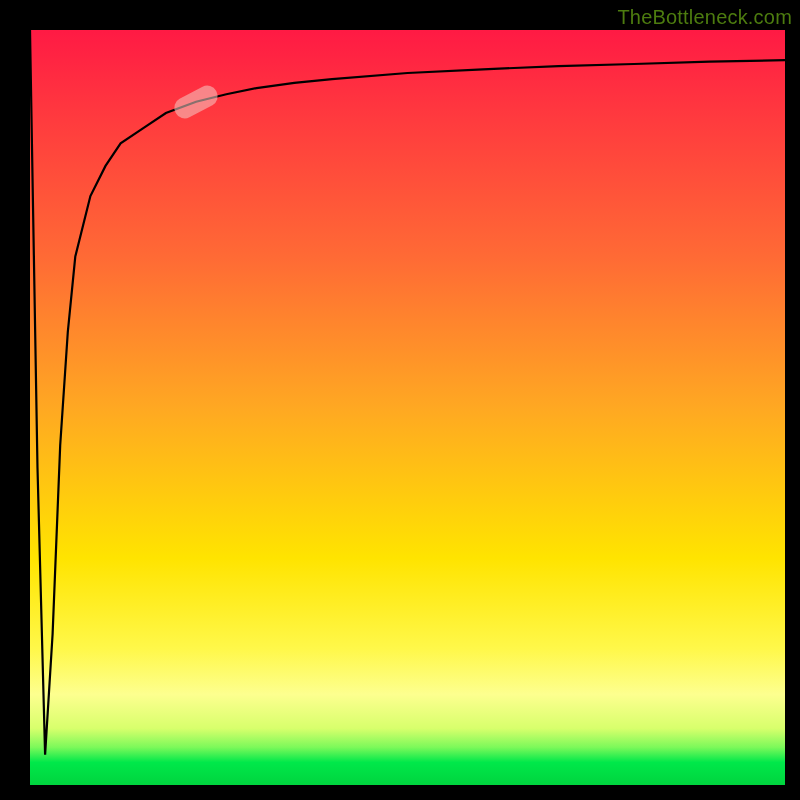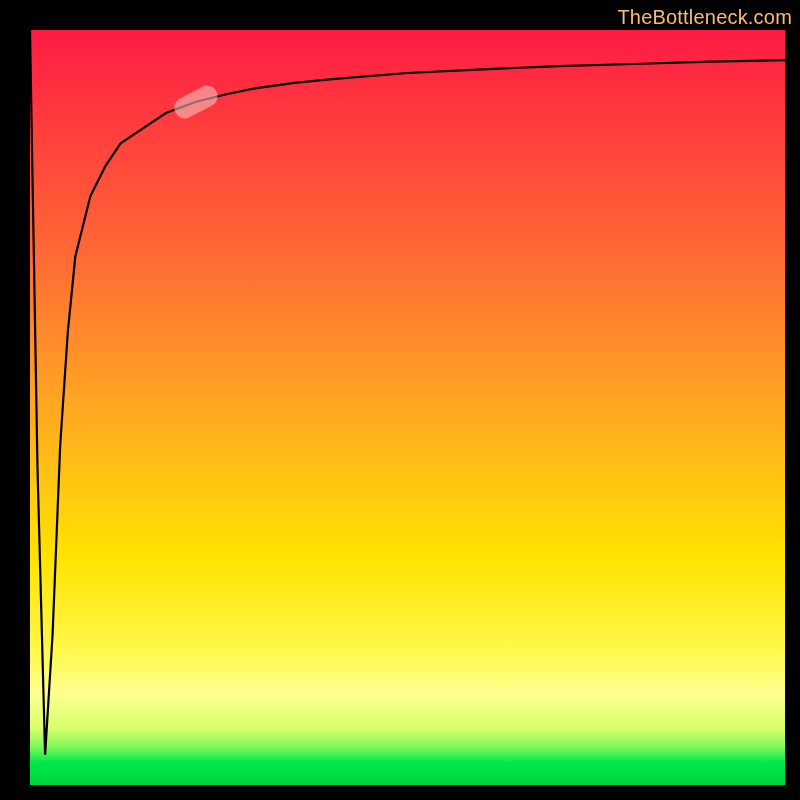--- a/index.html
+++ b/index.html
@@ -37,21 +37,21 @@
       #7cf95a 95%,
       #00e84a 97%,
       #00d43e 100%
     );
   }
   .attribution {
     position: absolute;
     top: 6px;
     right: 8px;
     font-size: 20px;
-    color: #fdba74;
+    color: #4d7c0f;
     font-weight: 500;
     letter-spacing: 0.2px;
   }
   svg.curve {
     position: absolute;
     left: 0;
     top: 0;
     width: 755px;
     height: 755px;
     overflow: visible;

